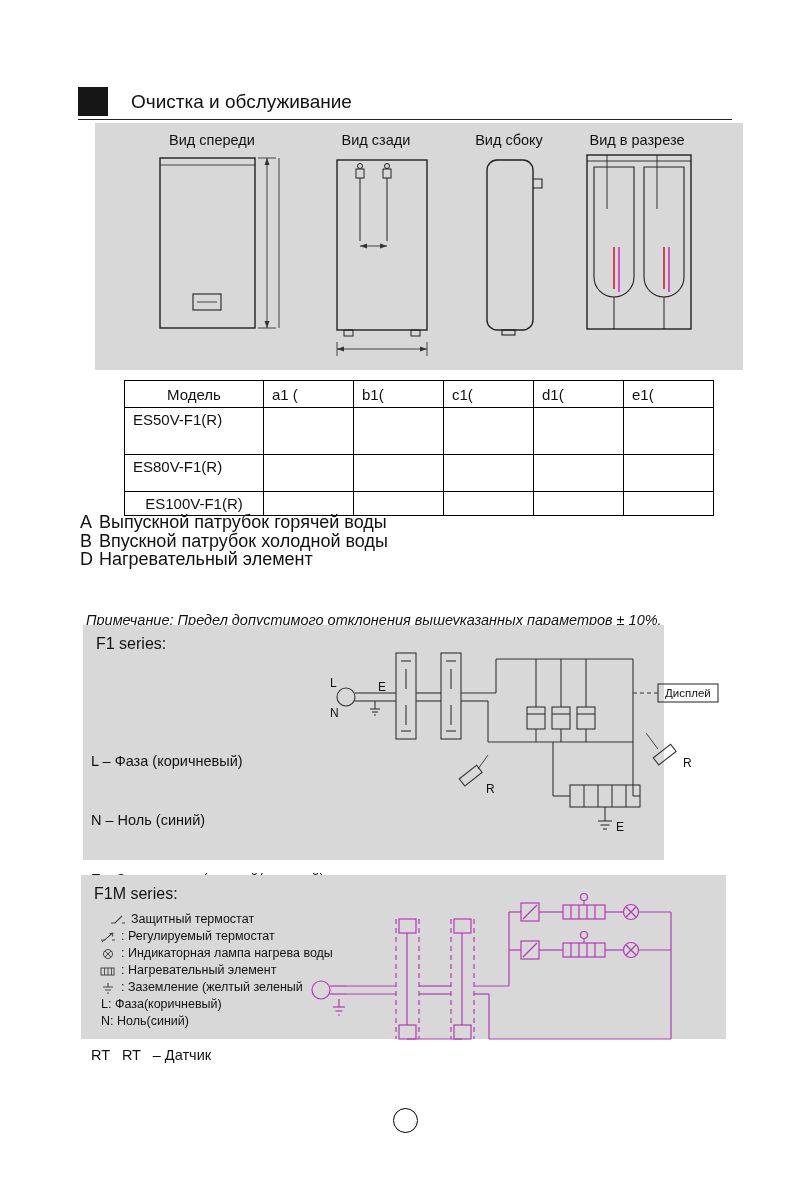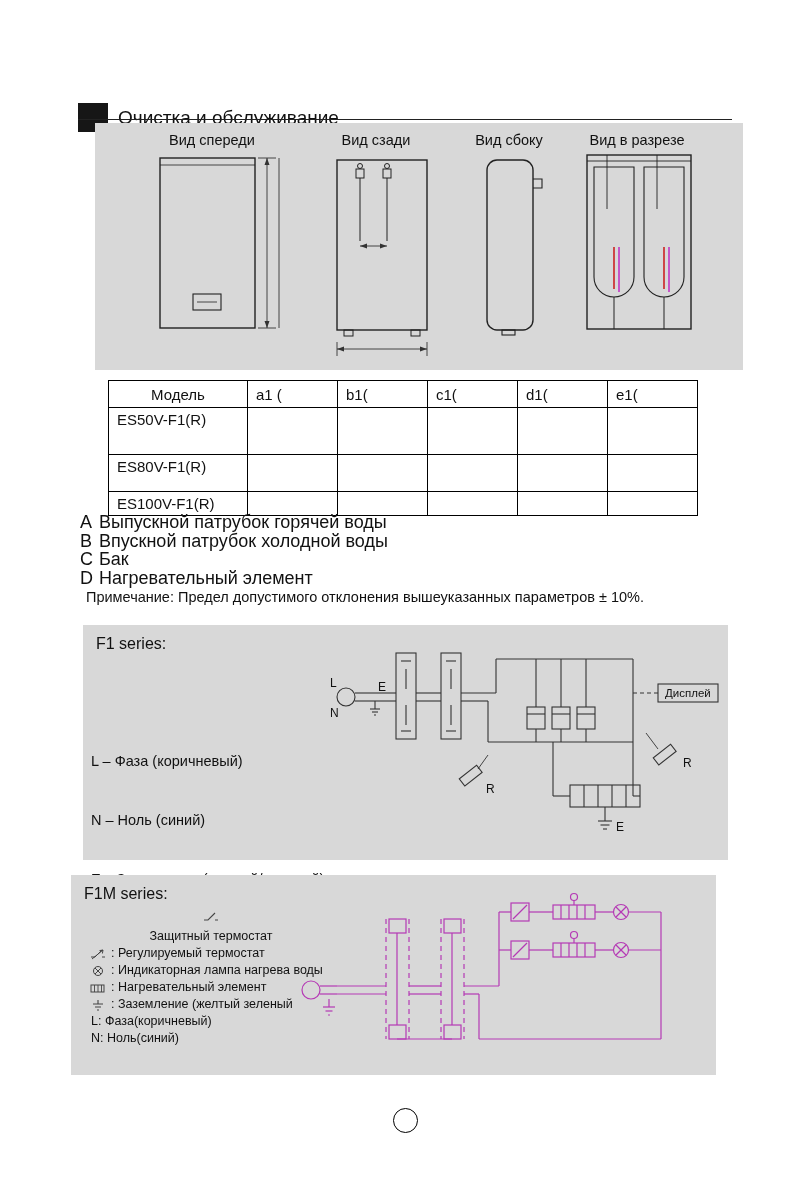--- a/index.html
+++ b/index.html
@@ -4,57 +4,57 @@
 <style>
   * { box-sizing: border-box; margin: 0; padding: 0; }
   html, body { background: #fff; }
   body {
     width: 811px; height: 1191px; position: relative;
     font-family: "Liberation Sans", sans-serif; color: #111;
   }
   .page { position: absolute; inset: 0; background: #fff; overflow: hidden; }
 
   
-  .hdr { position: absolute; left: 78px; top: 103px; display: flex; align-items: center; gap: 10px; }
+  .hdr { position: absolute; left: 78px; top: 87px; display: flex; align-items: center; gap: 23px; }
   .hdr-square { width: 30px; height: 29px; background: #161616; }
   .hdr-title { font-size: 19px; font-weight: 400; color: #111; }
   .hdr-rule { position: absolute; left: 78px; top: 119px; width: 654px; border-top: 1.6px solid #222; }
 
   .panel { position: absolute; background: #d8d8d8; }
   #views-panel { left: 95px; top: 123px; width: 648px; height: 247px; }
   .view-label { position: absolute; top: 9px; transform: translateX(-50%); font-size: 14.5px; }
 
   svg { display: block; }
   svg text { font-family: "Liberation Sans", sans-serif; }
 
   
-  .dims-table { position: absolute; left: 108px; top: 380px; border-collapse: collapse; font-size: 15px; border-radius: 17px; }
+  .dims-table { position: absolute; left: 124px; top: 380px; border-collapse: collapse; font-size: 15px; border-radius: 17px; }
   .dims-table th, .dims-table td { border: 1.3px solid #000; padding: 3px 8px; font-weight: 400; }
   .dims-table th { height: 27px; text-align: left; }
   .dims-table th.model-h { text-align: center; width: 139px; }
   .dims-table td { vertical-align: top; }
   .dims-table .vcell { width: 90px; }
-  tr.r0 td { height: 47px; } tr.r1 td { height: 37px; } tr.r2 td { height: 23px; }
+  tr.r0 td { height: 47px; } tr.r1 td { height: 37px; } tr.r2 td { height: 23px; text-align: center; }
 
   
   .legend-col { position: absolute; font-size: 18px; line-height: 18.6px; }
   #legend-left { left: 80px; top: 513px; }
   #legend-right { left: 378px; top: 513px; }
   .lk { display: inline-block; width: 19px; }
-  .note { position: absolute; left: 86px; top: 589px; font-size: 14.5px; }
+  .note { position: absolute; left: 86px; top: 612px; font-size: 14.5px; font-style: italic; }
 
   
-  #f1-panel { left: 83px; top: 625px; width: 645px; height: 235px; }
-  #f1m-panel { left: 71px; top: 875px; width: 645px; height: 200px; }
+  #f1-panel { left: 83px; top: 625px; width: 581px; height: 235px; }
+  #f1m-panel { left: 81px; top: 875px; width: 645px; height: 164px; }
   .series-title { position: absolute; left: 13px; top: 10px; font-size: 16px; font-weight: 400; }
   #f1-legend { position: absolute; left: 8px; top: 88px; font-size: 14.5px; line-height: 19.6px; white-space: pre-wrap; }
   #f1-diagram { position: absolute; left: 245px; top: 20px; }
   #f1m-legend { position: absolute; left: 18px; top: 36px; font-size: 12.5px; line-height: 17px; }
   #f1m-legend .row { display: flex; align-items: center; gap: 5px; min-height: 17px; }
-  #f1m-legend .row.first { padding-left: 10px; flex-direction: column; }
+  #f1m-legend .row.first { padding-left: 10px; }
   #f1m-legend .row.noicon { padding-left: 2px; }
   .mico { display: inline-flex; width: 17px; justify-content: center; }
   #f1m-diagram { position: absolute; left: 218px; top: 16px; }
 
   .page-circle { position: absolute; left: 393px; top: 1108px; width: 25px; height: 25px;
     border: 1.6px solid #000; border-radius: 50%; }
 </style>
 </head>
 <body>
 
@@ -178,21 +178,20 @@
       <td class="vcell"></td>
       <td class="vcell"></td>
       <td class="vcell"></td>
     </tr>
   </tbody>
     </table>
 
   <div class="legend-col" id="legend-left">
     <div><span class="lk">A</span><span>Выпускной патрубок горячей воды</span></div>
     <div><span class="lk">B</span><span>Впускной патрубок холодной воды</span></div>
-    <div><span class="lk">C</span><span>Бак</span></div>
     <div><span class="lk">D</span><span>Нагревательный элемент</span></div>
   </div>
 
   <div class="note">Примечание: Предел допустимого отклонения вышеуказанных параметров ± 10%.</div>
 
   <div class="panel" id="f1-panel">
     <div class="series-title">F1 series:</div>
     <div id="f1-legend">
       <div>L – Фаза (коричневый)</div>
       <div>N – Ноль (синий)</div>

